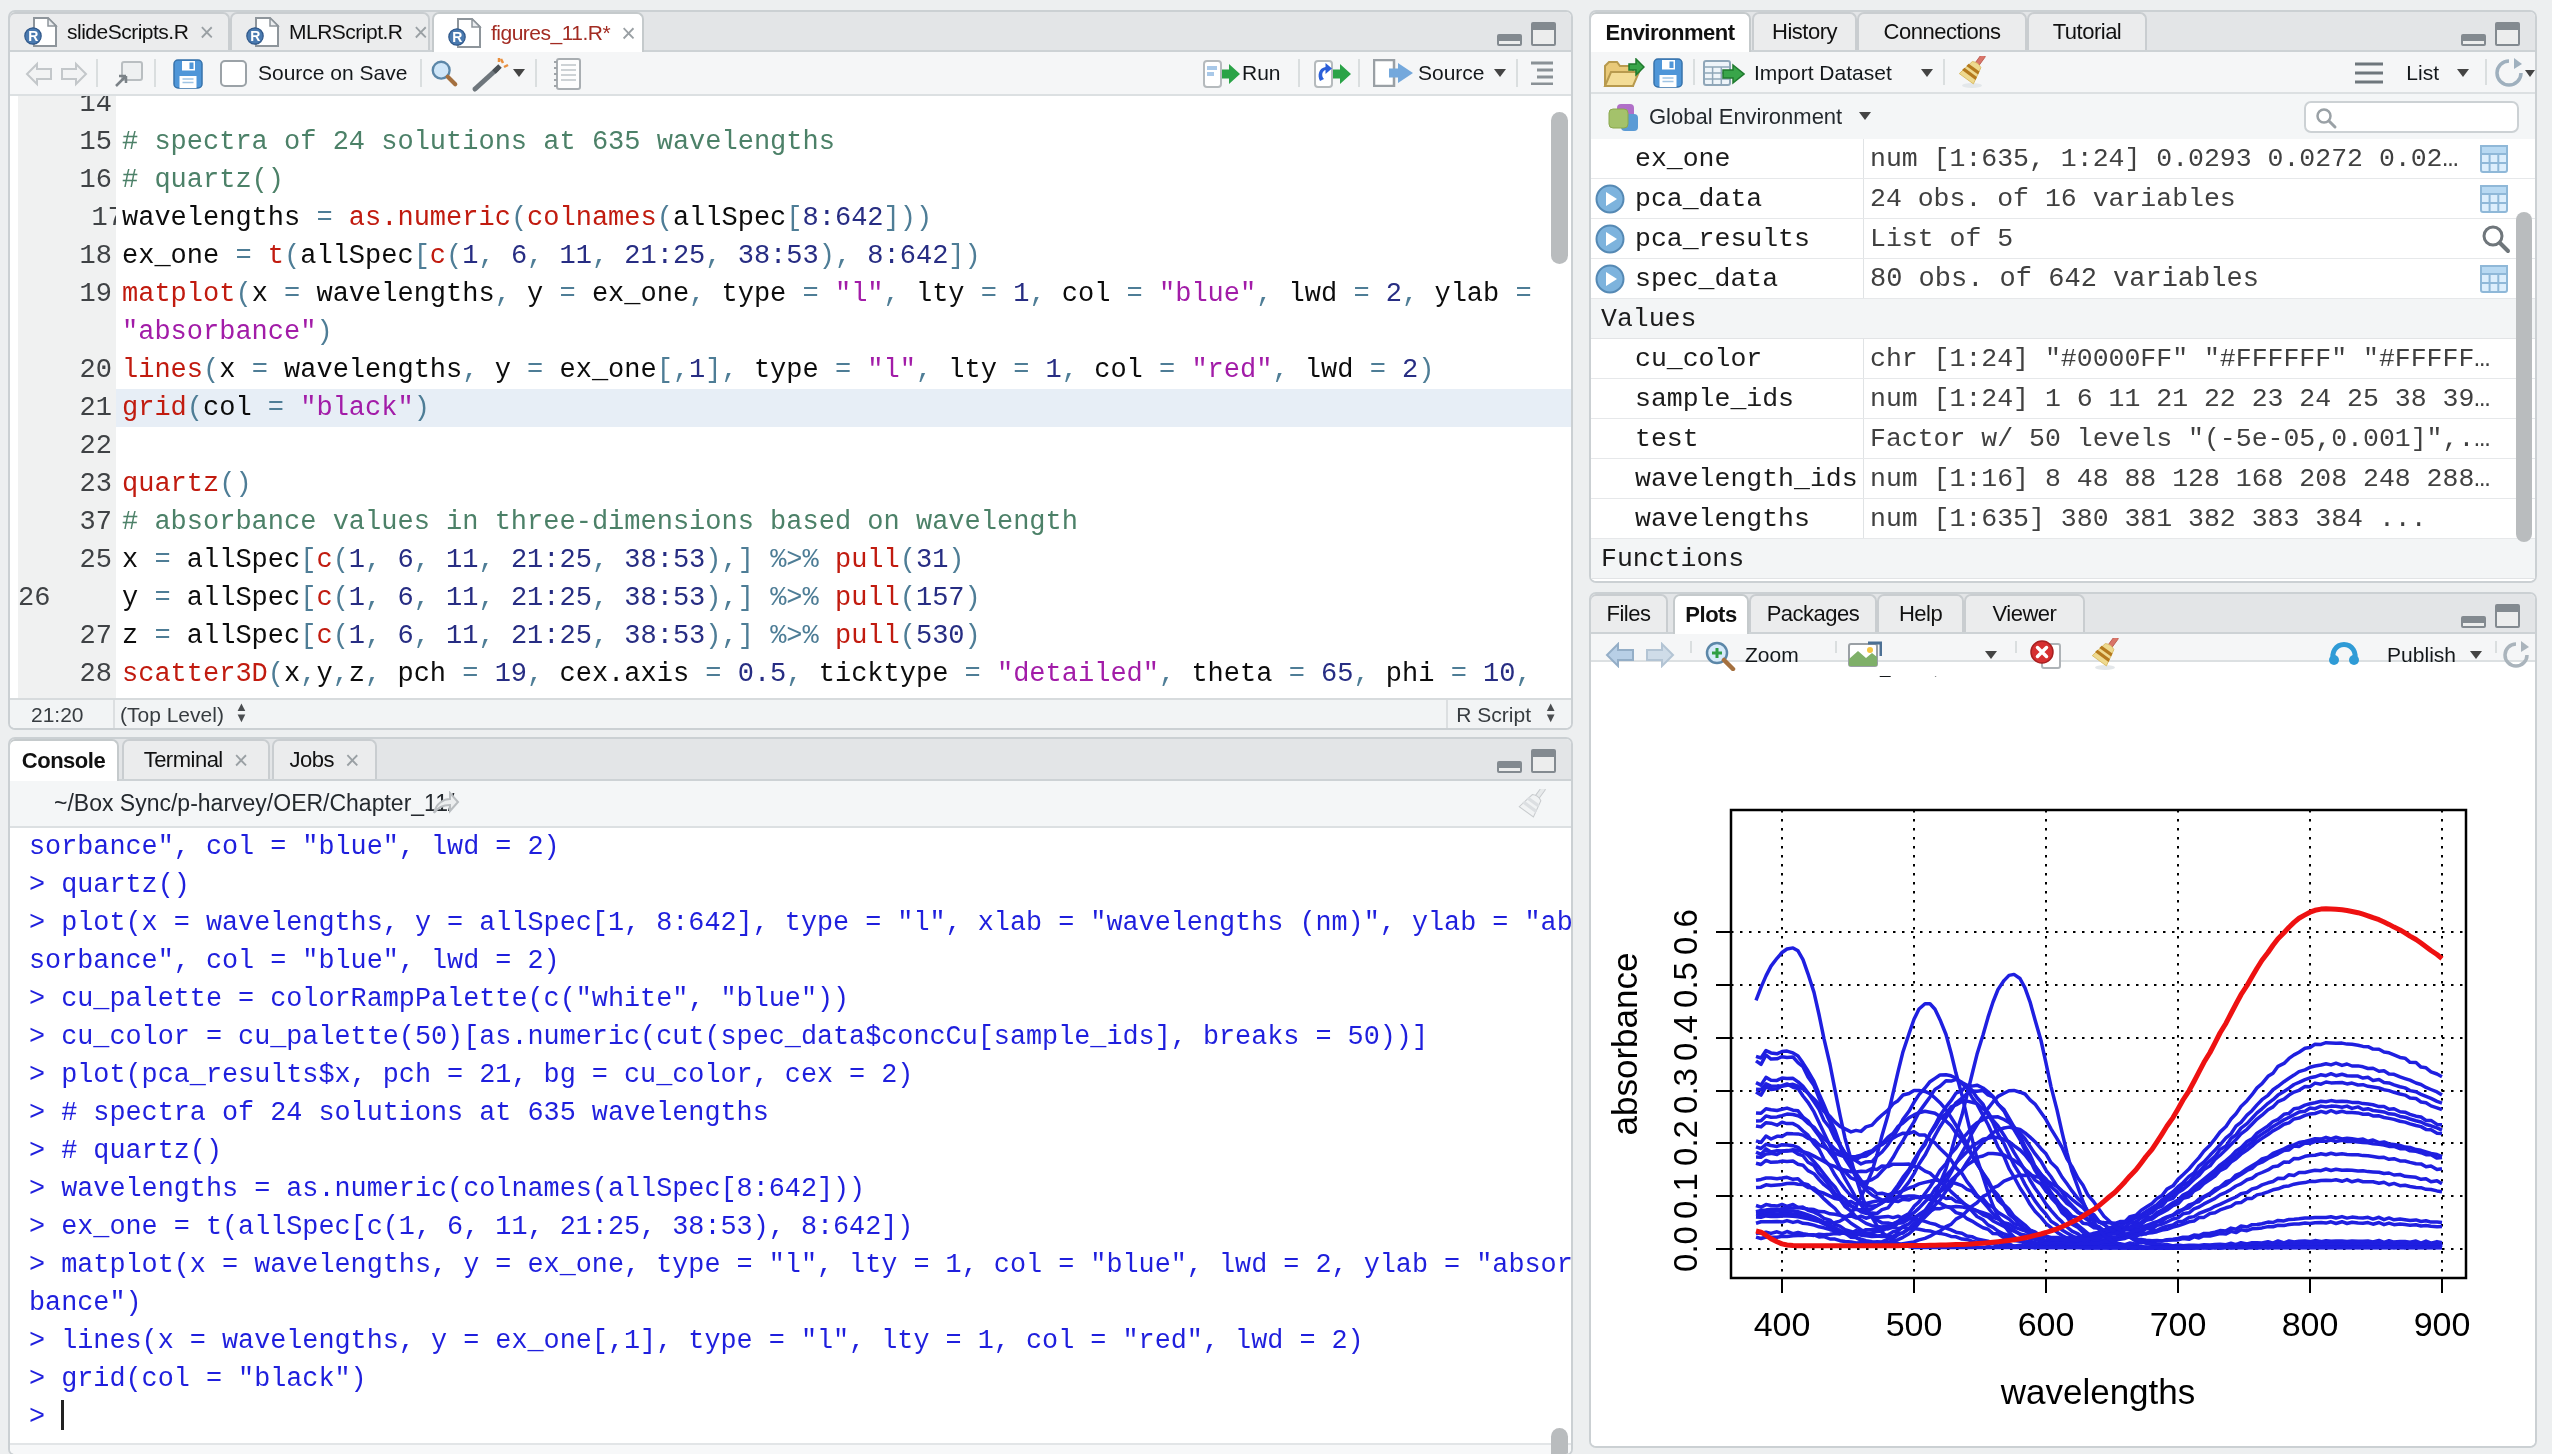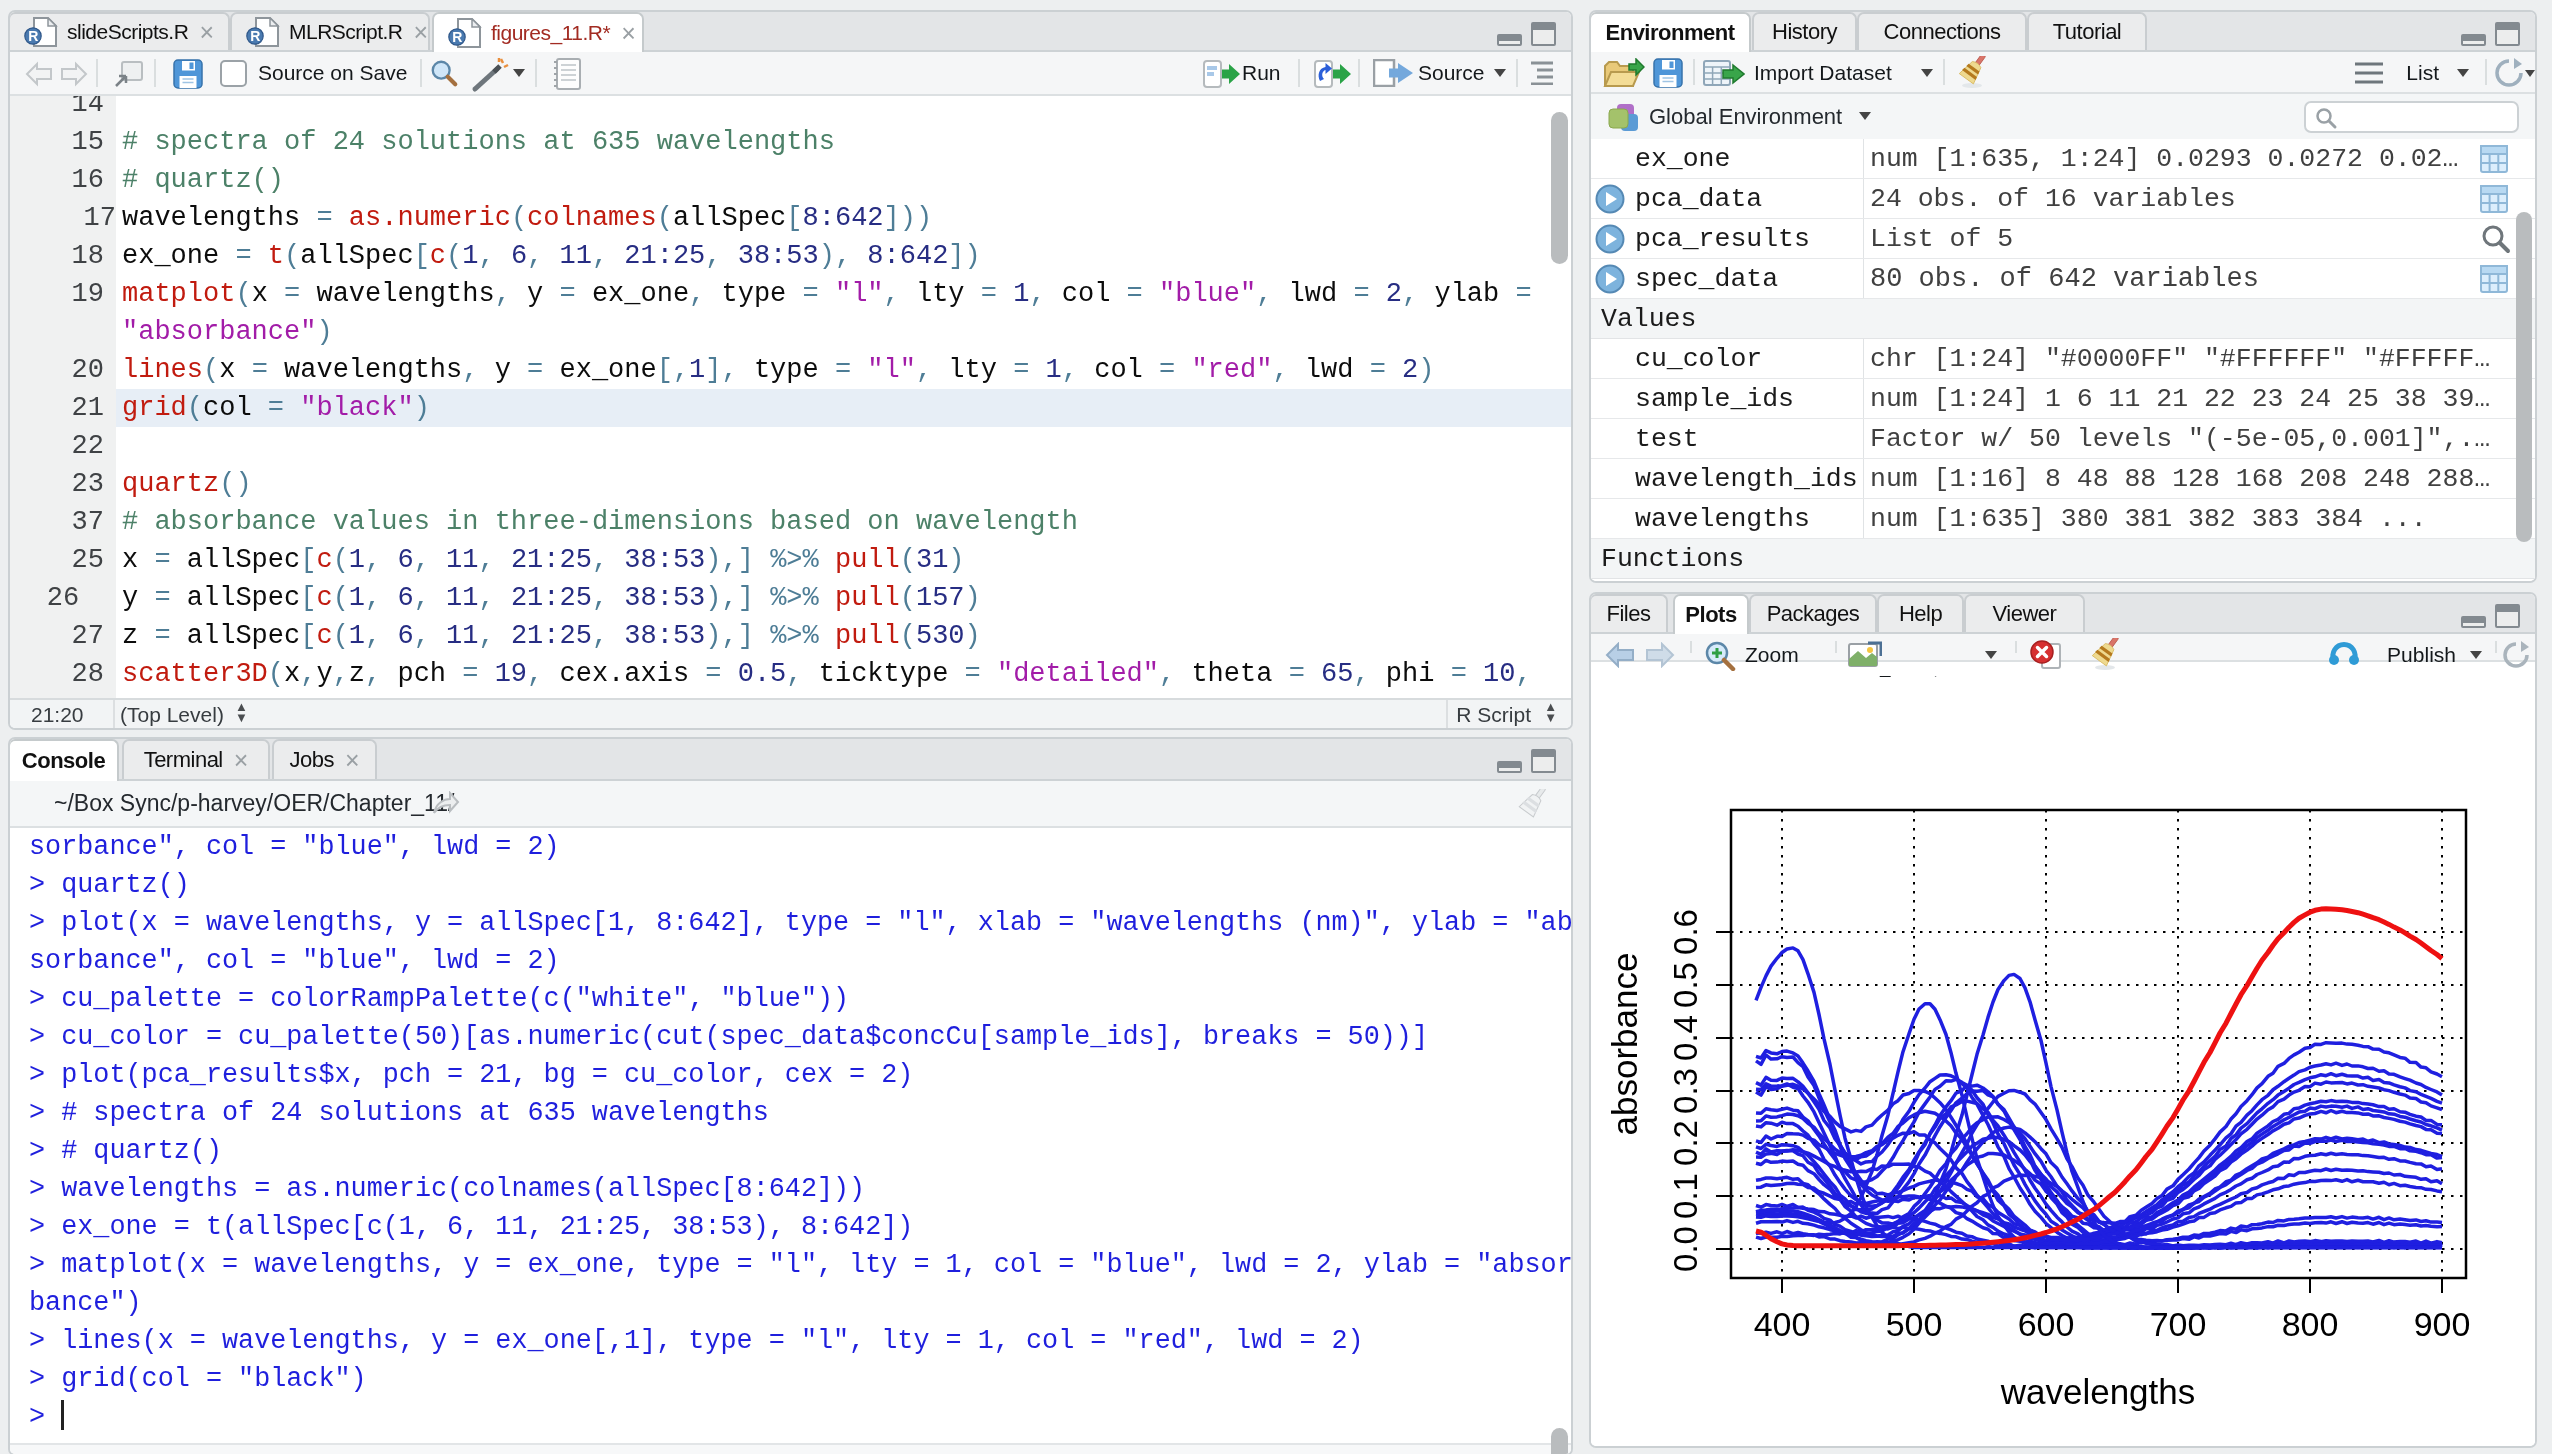--- a/index.html
+++ b/index.html
@@ -137,36 +137,36 @@
 <div class="sep" style="left:1506px;"></div>
 <svg class="icn" style="position:absolute;left:1517px;top:9px;" width="26" height="24" viewBox="0 0 26 24">
         <g stroke="#8a9196" stroke-width="3">
           <line x1="4" y1="2" x2="26" y2="2"></line>
           <line x1="10" y1="9" x2="26" y2="9"></line>
           <line x1="10" y1="16" x2="26" y2="16"></line>
           <line x1="4" y1="23" x2="26" y2="23"></line>
         </g>
       </svg>
 </div>
-  <div style="position:absolute;left:0;top:84px;bottom:30px;width:106px;background:#f0f1f1;overflow:hidden;">
+  <div style="position:absolute;left:8px;top:84px;bottom:30px;width:106px;background:#f0f1f1;overflow:hidden;">
     <div class="mono" style="position:relative;top:-11px;font-size:27px;line-height:38px;color:#3f4245;">
         <div class="row" style="text-align:right;padding-right:12px;">14</div>
         <div class="row" style="text-align:right;padding-right:12px;">15</div>
         <div class="row" style="text-align:right;padding-right:12px;">16</div>
         <div class="row" style="text-align:right;">17</div>
         <div class="row" style="text-align:right;padding-right:12px;">18</div>
         <div class="row" style="text-align:right;padding-right:12px;">19</div>
         <div class="row" style="text-align:right;padding-right:12px;"></div>
         <div class="row" style="text-align:right;padding-right:12px;">20</div>
         <div class="row" style="text-align:right;padding-right:12px;">21</div>
         <div class="row" style="text-align:right;padding-right:12px;">22</div>
         <div class="row" style="text-align:right;padding-right:12px;">23</div>
         <div class="row" style="text-align:right;padding-right:12px;">37</div>
         <div class="row" style="text-align:right;padding-right:12px;">25</div>
-        <div class="row" style="text-align:center;">26</div>
+        <div class="row" style="text-align:left;">26</div>
         <div class="row" style="text-align:right;padding-right:12px;">27</div>
         <div class="row" style="text-align:right;padding-right:12px;">28</div>
       </div>
   </div>
   <div style="position:absolute;left:106px;top:84px;bottom:30px;right:0;background:#fff;overflow:hidden;">
     <div style="position:absolute;left:0;right:0;top:293px;height:38px;background:#e7eef6;"></div>
     <div class="mono" style="position:absolute;left:6px;top:-11px;font-size:27px;line-height:38px;color:#0c0c0c;">
         <div class="row"></div>
         <div class="row"><span class="c"># spectra of 24 solutions at 635 wavelengths</span></div>
         <div class="row"><span class="c"># quartz()</span></div>

